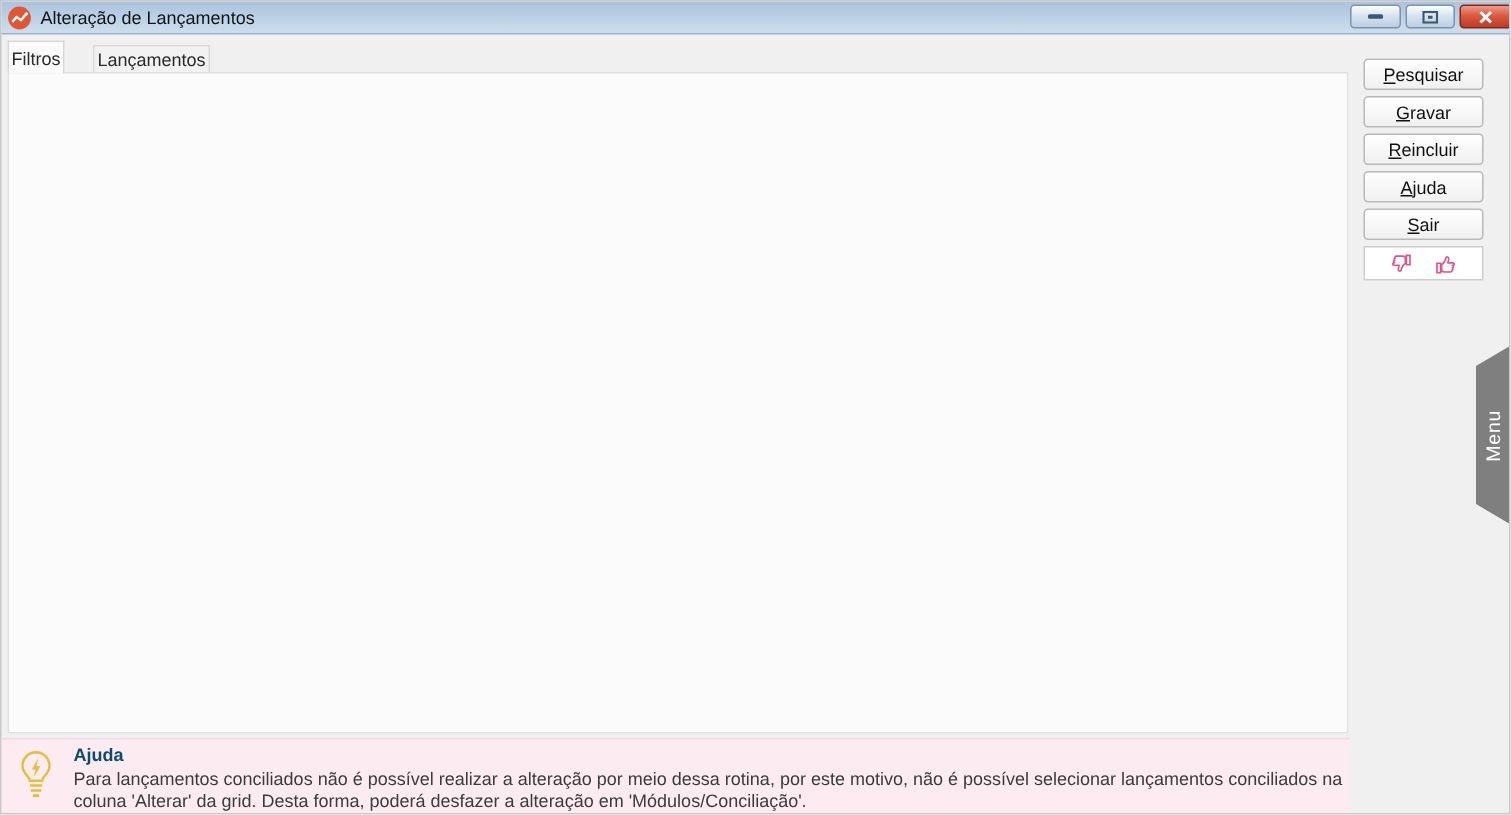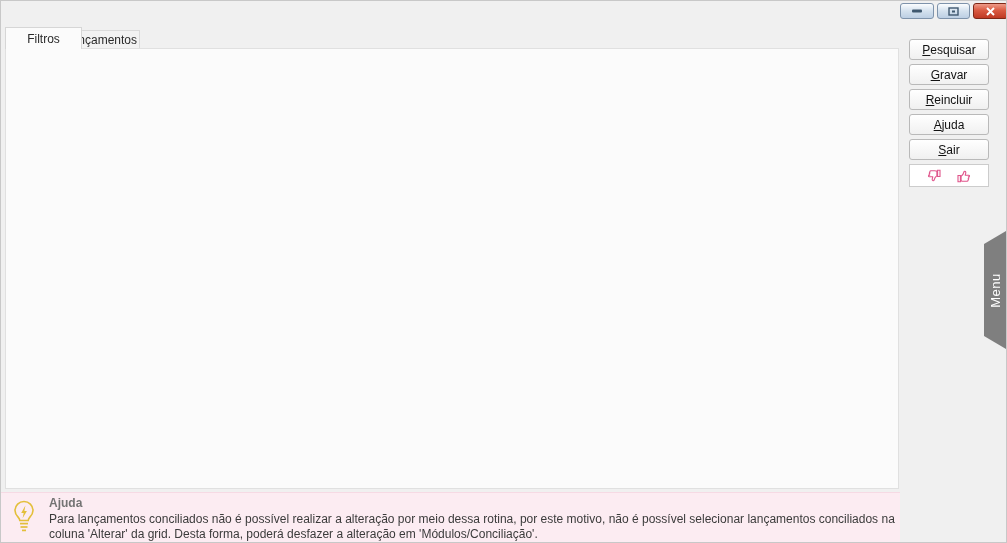--- a/index.html
+++ b/index.html
@@ -13,21 +13,21 @@
               background:linear-gradient(#a9c3dd,#bed2e6 55%,#cddeed);
               border-bottom:1px solid #9db3cb; display:flex; align-items:center; padding-left:4px; }
   .title-text { margin-left:6px; color:#101418; }
   .winbtn { position:absolute; top:2px; height:16px; border:1px solid #7e93ab; border-radius:3px;
             background:linear-gradient(#fbfdfe,#d4e1ee 50%,#bccfe3);
             display:flex; align-items:center; justify-content:center; }
   .winbtn.close { background:linear-gradient(#ee9b89,#da5b42 45%,#bf3a24); border-color:#7e2817; }
 
   
   .tab { position:absolute; display:flex; align-items:center; justify-content:center; color:#2a2a2a; }
-  #tab-filtros { left:4px; top:26px; width:77px; height:22px; background:#fbfbfb;
+  #tab-filtros { left:4px; top:26px; width:38px; height:22px; background:#fbfbfb;
                  border:1px solid #d6d6d6; border-bottom:none; z-index:3; }
   #tab-alteracoes { left:61px; top:29px; width:78px; height:19px; background:#f2f2f2;
                     border:1px solid #dadada; border-bottom:none; }
 
   
   .panel { position:absolute; left:4px; top:47px; width:894px; height:441px;
            background:#fbfbfb; border:1px solid #e0e0e0; z-index:2; }
 
   .lbl { position:absolute; height:21px; line-height:21px; text-align:right; white-space:nowrap; color:#141414; }
   .bold { font-weight:bold; }
@@ -67,29 +67,39 @@
 
   
   .menu-tab { position:absolute; right:0; top:230px; width:22px; height:118px; background:#7f7f7f;
               clip-path:polygon(100% 0, 100% 100%, 0 calc(100% - 13px), 0 13px);
               display:flex; align-items:center; justify-content:center; }
   .menu-tab span { transform:rotate(-90deg); color:#fff; font-size:13px; letter-spacing:.5px; white-space:nowrap; }
 
   
   .help { position:absolute; left:0; top:491px; width:899px; height:52px; background:#fcecf2;
           border-top:1px solid #f6dae4; }
-  .help-title { position:absolute; left:48px; top:3px; font-weight:bold; color:#737373; }
+  .help-title { position:absolute; left:48px; top:3px; font-weight:bold; color:#0c4a6e; }
   .help-text { position:absolute; left:48px; top:19px; width:846px; line-height:15px; color:#3b3b3b; }
   .bulb { position:absolute; left:11px; top:6px; }
 </style>
 </head>
 <body>
 
 <div id="app">
 
+  <div class="titlebar">
+    <span style="display:flex;">
+      <svg width="16" height="16" viewBox="0 0 16 16">
+        <circle cx="8" cy="8" r="7.6" fill="#e25532"></circle>
+        <polyline points="3.2,10.6 6,7.4 9,9.4 12.6,5.2" fill="none" stroke="#fff" stroke-width="1.6"></polyline>
+        <circle cx="12.6" cy="5.2" r="1.1" fill="#fff"></circle>
+      </svg>
+    </span>
+    <span class="title-text">Alteração de Lançamentos</span>
+  </div>
   <div class="winbtn" style="left:899px;width:34px;">
     <span style="display:flex;">
       <svg width="10" height="4" viewBox="0 0 10 4">
           <rect x="0" y="0.5" width="10" height="3" rx="1" fill="#3f586f"></rect>
         </svg>
     </span>
   </div>
   <div class="winbtn" style="left:936px;width:33px;">
     <span style="display:flex;">
       <svg width="11" height="9" viewBox="0 0 11 9">

